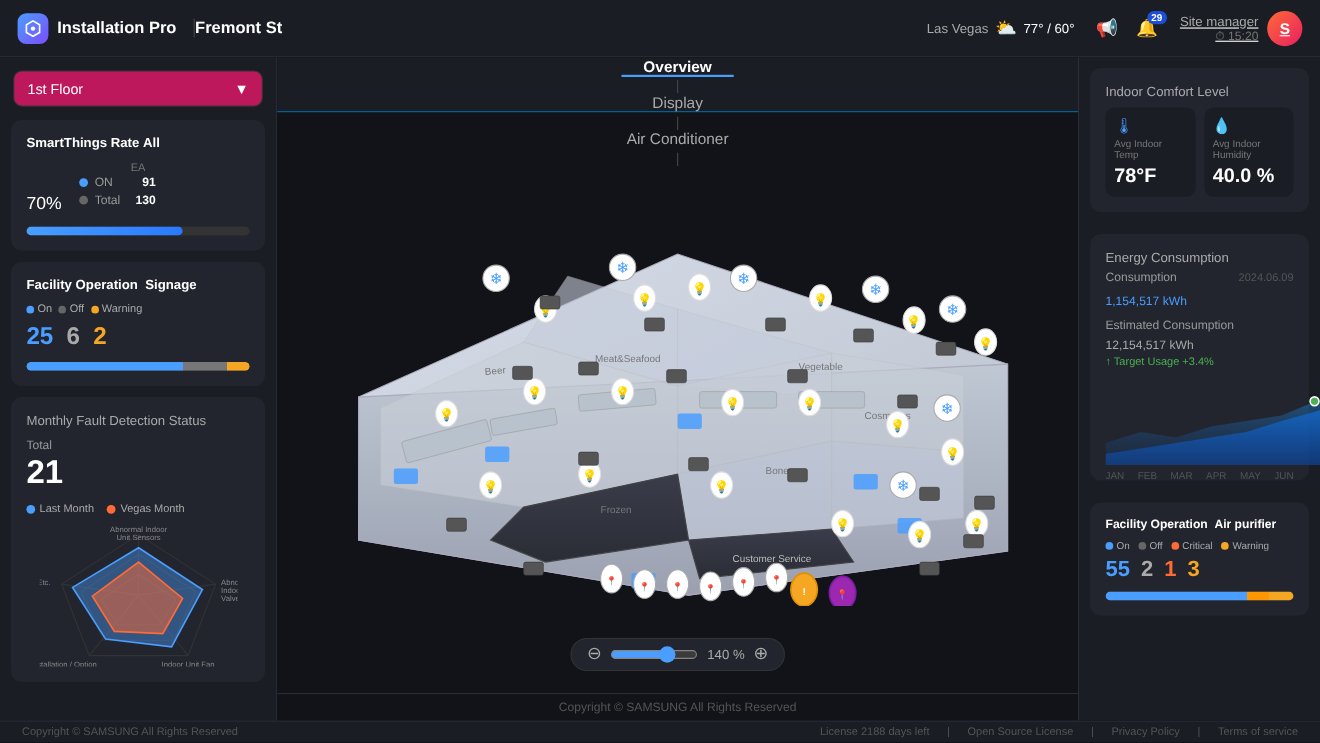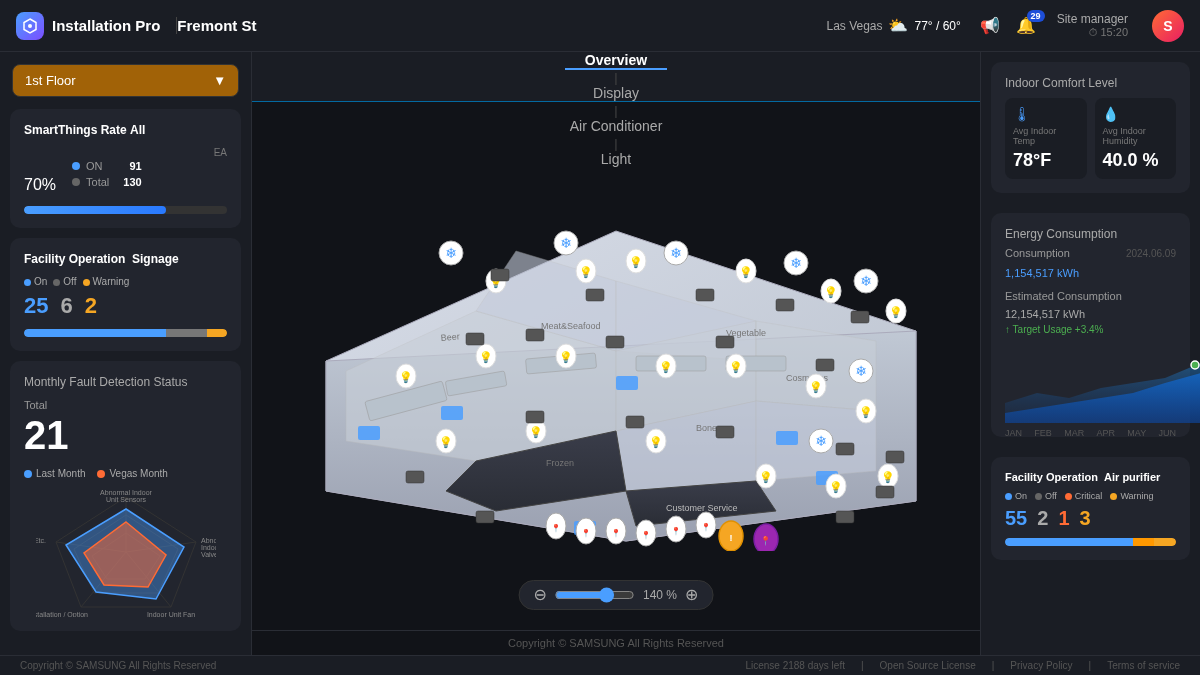--- a/index.html
+++ b/index.html
@@ -88,21 +88,22 @@
       background: #1d4ed8;
       color: #fff;
       font-size: 9px;
       padding: 1px 4px;
       border-radius: 8px;
       font-weight: 700;
     }
     .site-manager {
       display: flex;
       align-items: center;
-      gap: 24px;
+      gap: 8px;
+      text-decoration: underline;
     }
     .site-manager-info {
       text-align: right;
     }
     .site-manager-title {
       font-size: 12px;
       color: #aaa;
     }
     .site-manager-time {
       font-size: 11px;
@@ -130,21 +131,21 @@
       background: #1a1d24;
       border-right: 1px solid #2a2d35;
       display: flex;
       flex-direction: column;
       gap: 0;
       overflow-y: auto;
       flex-shrink: 0;
     }
     .floor-selector {
       margin: 12px;
-      background: #a16207;
+      background: #be185d;
       border: 1px solid #333;
       border-radius: 8px;
       padding: 8px 12px;
       display: flex;
       align-items: center;
       justify-content: space-between;
       cursor: pointer;
       color: #fff;
       font-size: 13px;
     }
@@ -200,21 +201,21 @@
     }
     .dot-blue { background: #4a9eff; }
     .dot-gray { background: #666; }
     .dot-yellow { background: #f5a623; }
     .dot-orange { background: #ff6b35; }
     .util-stat-label { color: #999; }
     .util-stat-val { color: #fff; font-weight: 600; margin-left: auto; padding-left: 8px; }
     .util-ea {
       font-size: 10px;
       color: #777;
-      text-align: right;
+      text-align: center;
       margin-bottom: 2px;
     }
 
     .progress-bar-container {
       background: #333;
       border-radius: 4px;
       height: 8px;
       overflow: hidden;
     }
     .progress-fill {
@@ -248,21 +249,21 @@
       font-size: 22px;
       font-weight: 700;
     }
     .val-blue { color: #4a9eff; }
     .val-gray { color: #aaa; }
     .val-yellow { color: #f5a623; }
     .val-orange { color: #ff6b35; }
 
     
     .fault-total-label { font-size: 11px; color: #999; margin-bottom: 2px; }
-    .fault-total { font-size: 40px; font-weight: 700; margin-bottom: 10px; }
+    .fault-total { font-size: 30px; font-weight: 700; margin-bottom: 10px; }
     .fault-legend {
       display: flex;
       gap: 12px;
       font-size: 10px;
       color: #aaa;
       margin-bottom: 8px;
     }
     .fault-legend-item {
       display: flex;
       align-items: center;
@@ -636,23 +637,20 @@
       </div>
       <span class="tab-divider">|</span>
       <div class="tab-item">
         <span>Display</span>
       </div>
       <span class="tab-divider">|</span>
       <div class="tab-item">
         <span>Air Conditioner</span>
       </div>
       <span class="tab-divider">|</span>
-      <div class="tab-item">
-        <span>Light</span>
-      </div>
     </nav>
 
     <div class="map-area">
 
       <svg width="680" height="370" viewBox="0 0 680 370">
 
         <defs>
           <linearGradient id="floorGrad" x1="0%" y1="0%" x2="100%" y2="100%">
             <stop offset="0%" style="stop-color:#d8dde8;stop-opacity:1"></stop>
             <stop offset="100%" style="stop-color:#b8c0cc;stop-opacity:1"></stop>

